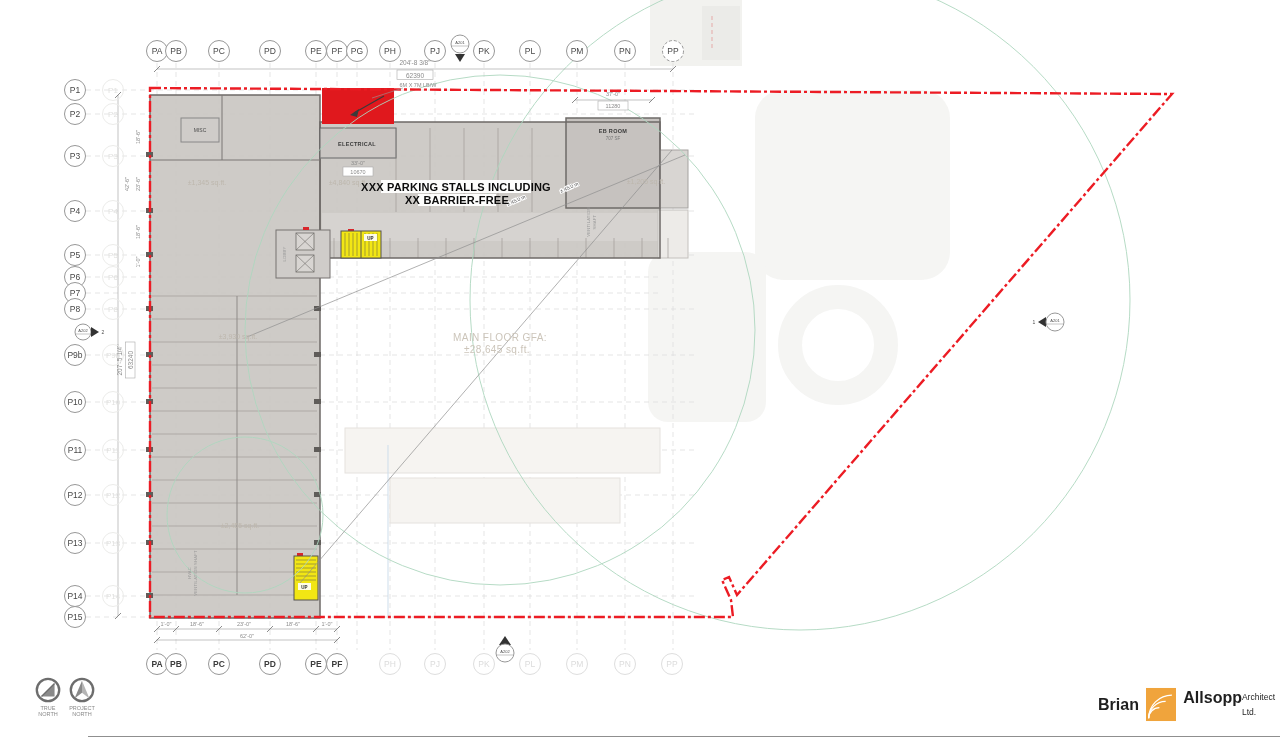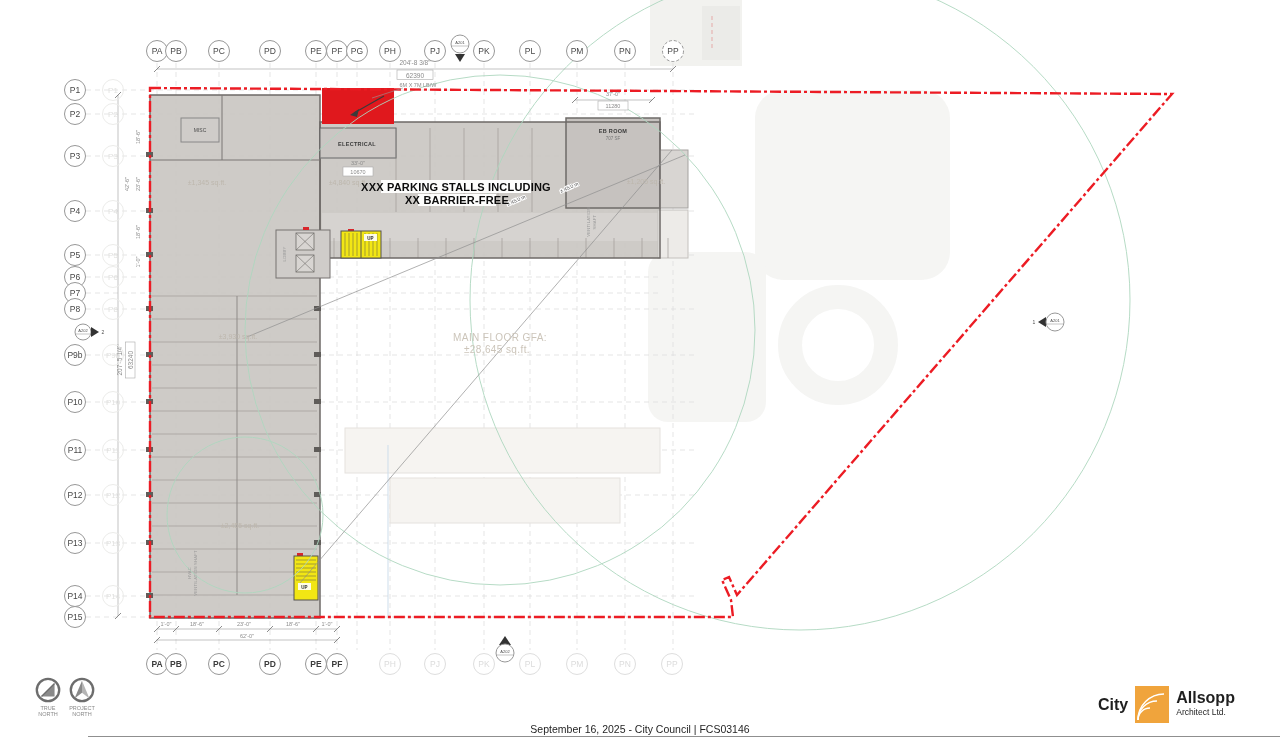--- a/index.html
+++ b/index.html
@@ -34,21 +34,21 @@
   
   .footer-title{position:absolute;left:30px;top:707px;font-size:13.5px;color:#4c4c4c;letter-spacing:.6px;}
   .footer-rule{position:absolute;left:88px;top:736px;width:1192px;height:0;border-top:1px solid #8f8f8f;}
   .footer-date{position:absolute;left:0;top:723px;width:1280px;text-align:center;font-size:10.5px;color:#1f1f1f;}
   .north{position:absolute;left:34px;top:676px;display:flex;gap:6px;}
   .north .unit{display:flex;flex-direction:column;align-items:center;}
   .north .lbl{font-size:5.5px;color:#8a8a8a;line-height:6px;text-align:center;margin-top:1px;}
   .brand{position:absolute;left:1098px;top:686px;display:flex;align-items:center;gap:7px;}
   .brand .first{font-size:16px;font-weight:bold;color:#1f1f1f;}
   .brand .box{width:34px;height:37px;display:block;}
-  .brand .col{display:flex;flex-direction:column;line-height:15px;}
+  .brand .col{display:flex;flex-direction:row;line-height:15px;}
   .brand .last{font-size:16px;font-weight:bold;color:#1f1f1f;}
   .brand .suffix{font-size:8.5px;font-weight:normal;color:#1f1f1f;}
 </style>
 </head>
 <body>
 
 <div class="canvas">
 <svg width="1280" height="740" viewBox="0 0 1280 740">
 
   <g>
@@ -468,24 +468,23 @@
       <circle cx="15" cy="15" r="12" fill="#fff" stroke="#6d6d6d" stroke-width="2.5"></circle>
       <path d="M15,5 L7,24 L15,18 Z" fill="#8a8a8a"></path>
       <path d="M15,5 L23,24 L15,18 Z" fill="#b5b5b5"></path>
     </svg>
     <div class="lbl"><span>PROJECT</span><br>
     <span>NORTH</span></div>
   </div>
 </div>
 
 <div class="footer-rule"></div>
-<div class="footer-date">September 16, 2025 - City Council | FCS03146</div>
 
 <div class="brand">
-  <span class="first">City</span>
+  <span class="first">Brian</span>
   <svg class="box" viewBox="0 0 34 37">
     <rect x="0" y="0" width="34" height="37" fill="#F0A43C"></rect>
     <path d="M3,34 A26,26 0 0 1 29,8" fill="none" stroke="#fff" stroke-width="1.4"></path>
     <path d="M3,34 A19,19 0 0 1 22,15" fill="none" stroke="#fff" stroke-width="1.4"></path>
     <path d="M3,34 A12,12 0 0 1 15,22" fill="none" stroke="#fff" stroke-width="1.4"></path>
   </svg>
   <span class="col">
     <span class="last">Allsopp</span>
     <span class="suffix">Architect Ltd.</span>
   </span>

